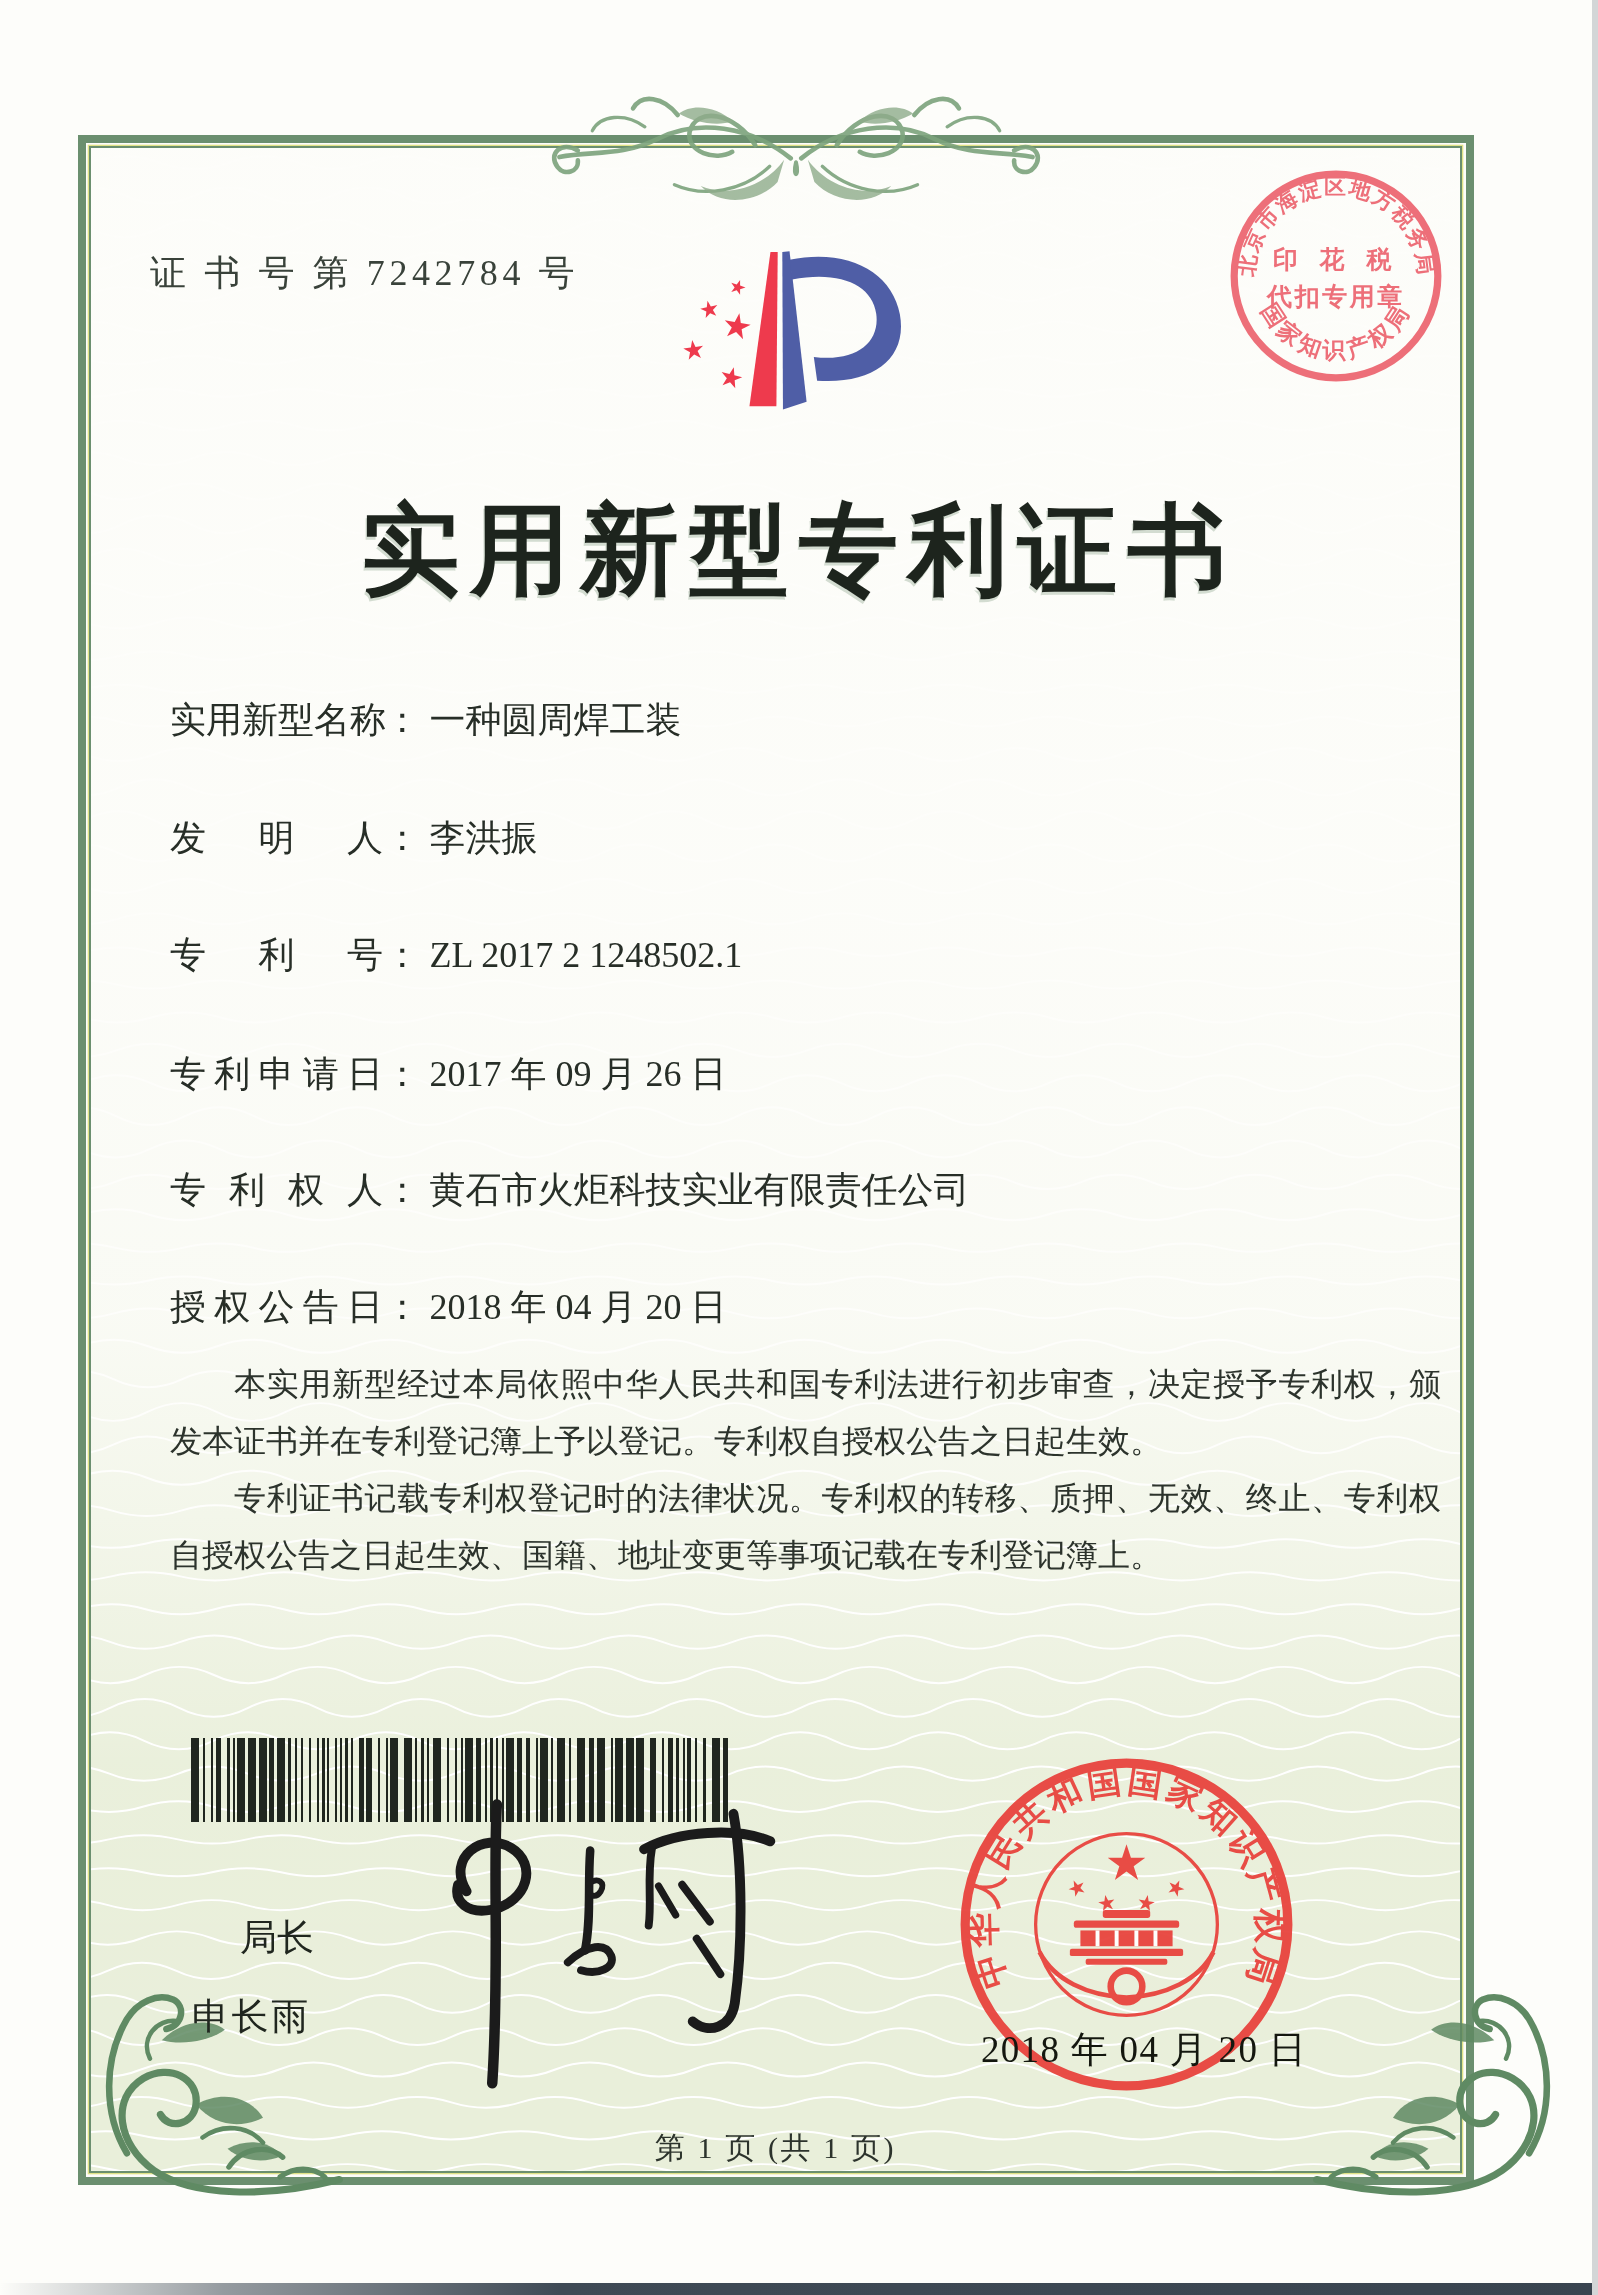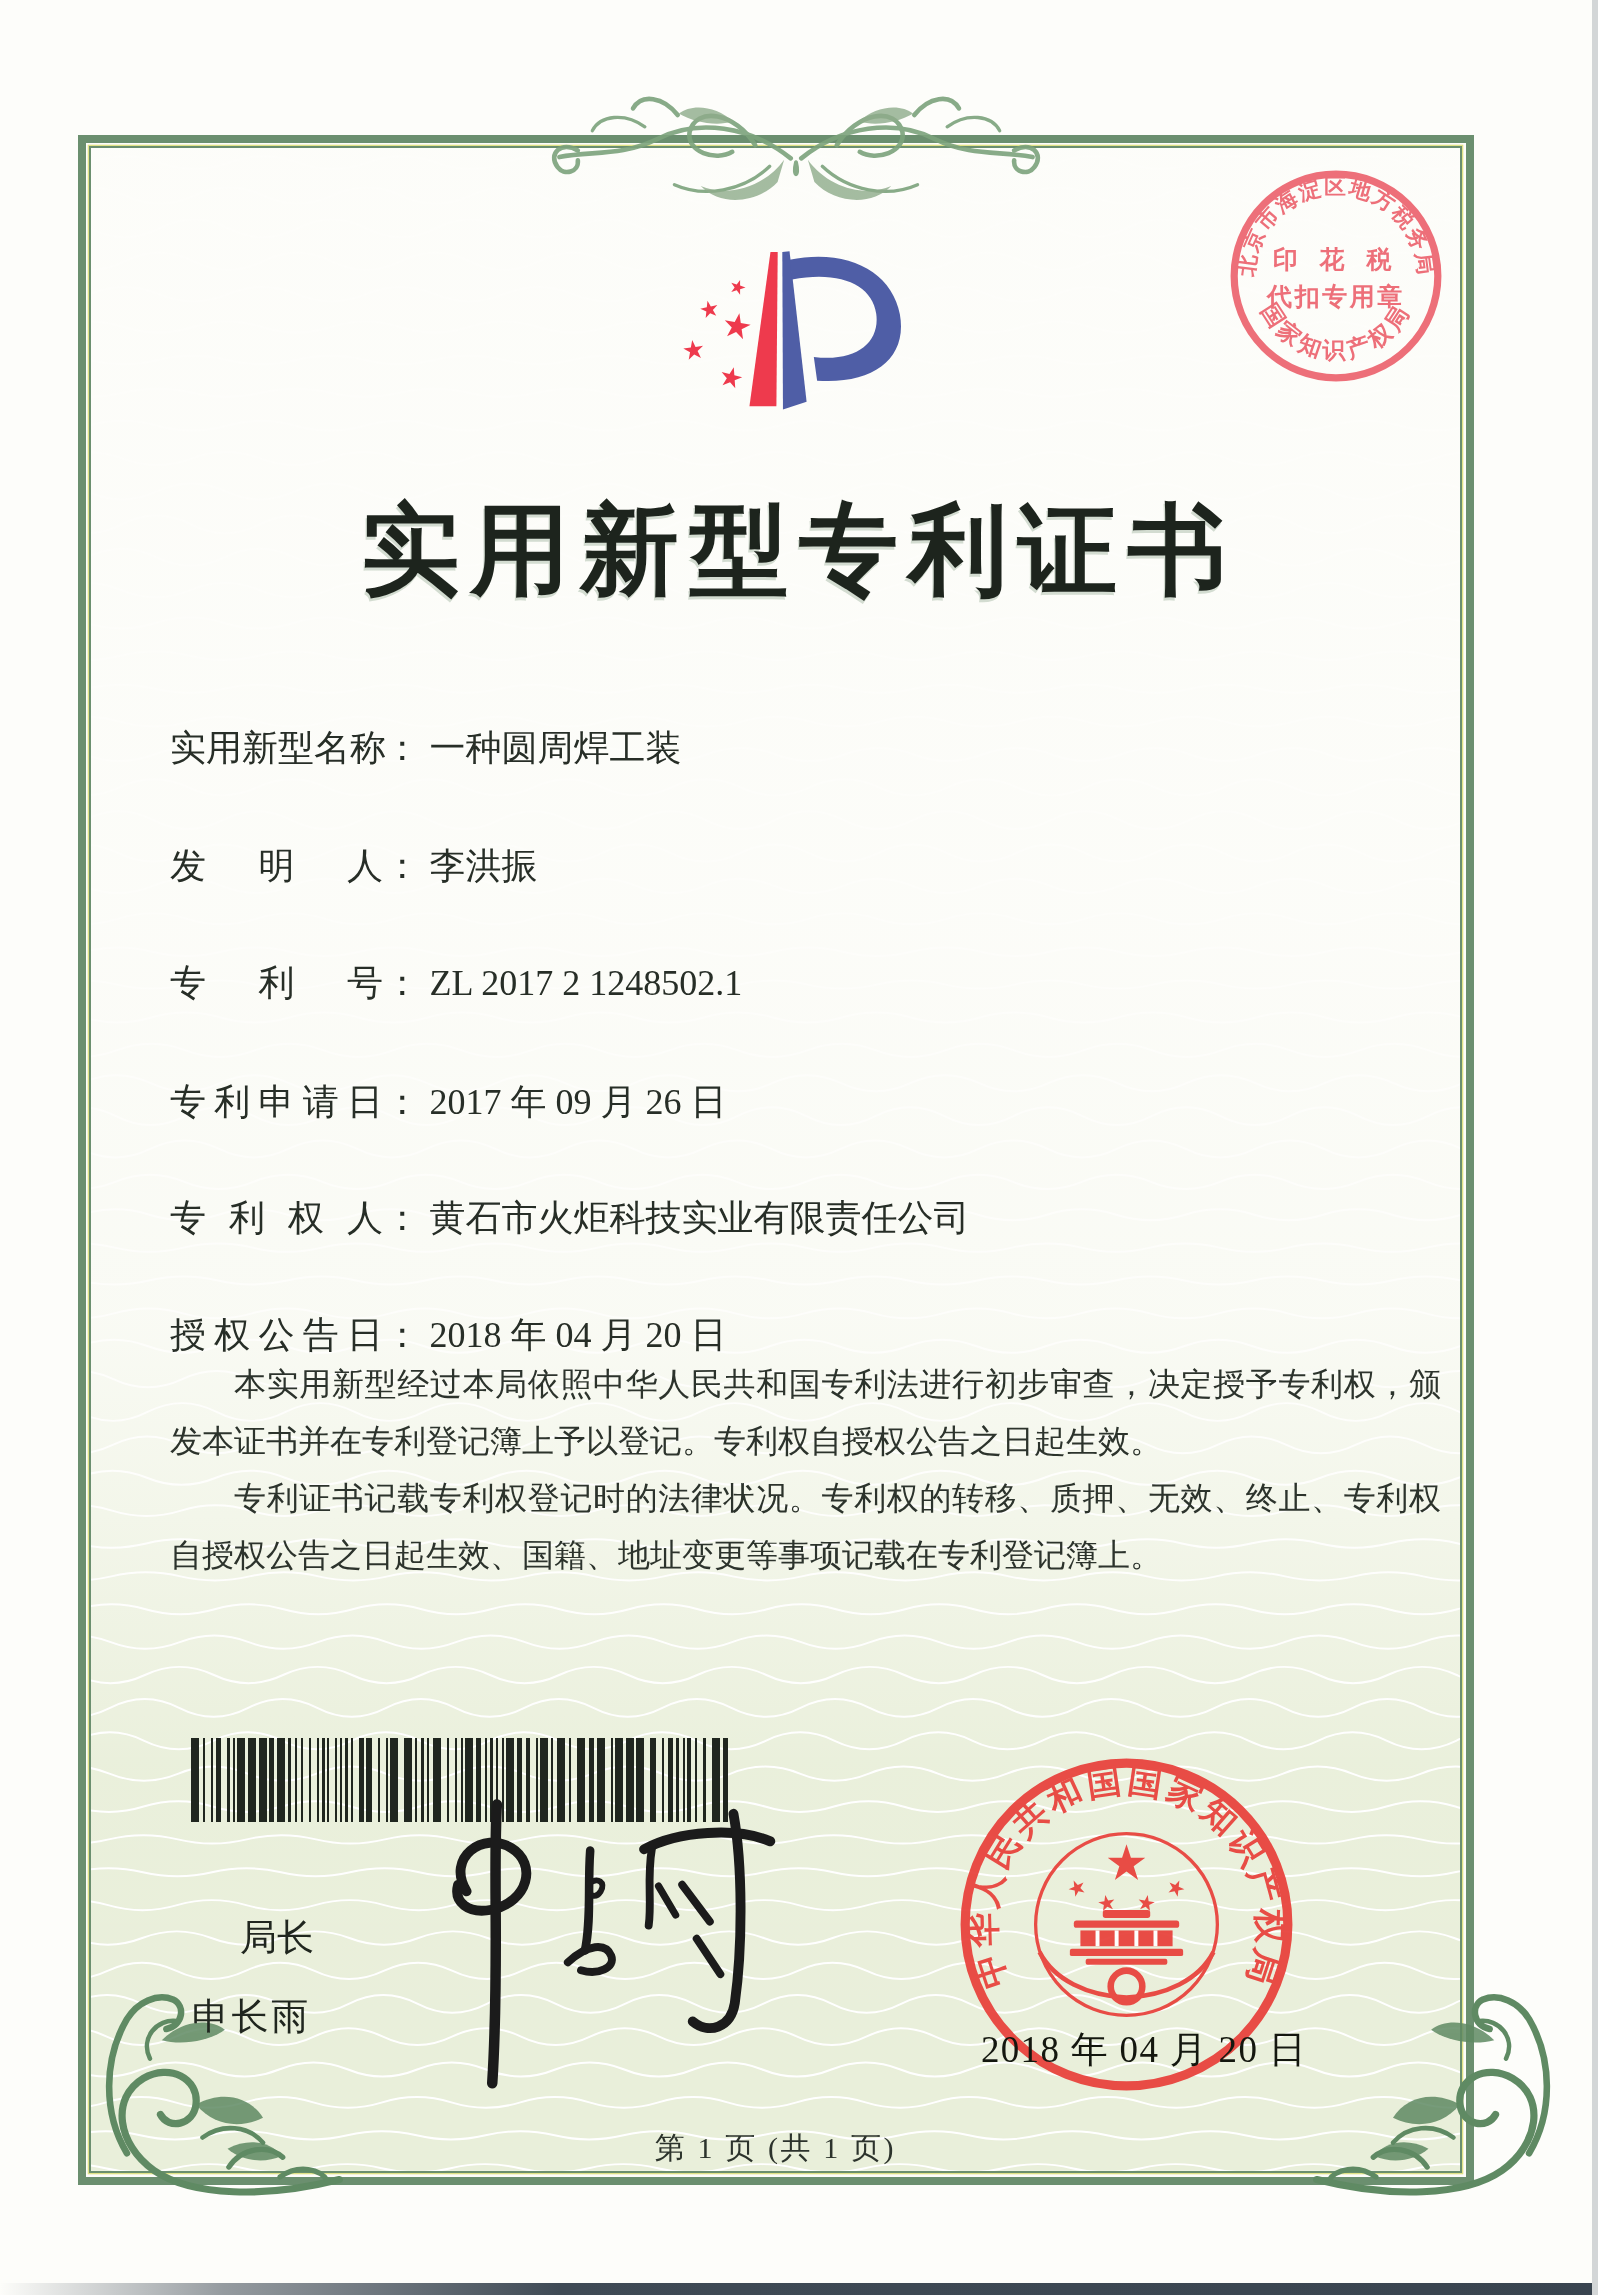--- a/index.html
+++ b/index.html
@@ -28,21 +28,21 @@
   .corner-br{position:absolute;left:1310px;top:1981px;z-index:4;transform:scaleX(-1);}
   
   .cert-no{position:absolute;left:150px;top:249px;font-size:36px;letter-spacing:4.6px;
     color:#39423a;z-index:5;}
   .logo{position:absolute;left:670px;top:245px;z-index:5;}
   .tax-stamp{position:absolute;left:1223px;top:163px;z-index:6;opacity:.93;}
   .title{position:absolute;left:0;top:485px;width:1598px;text-align:center;
     font-size:99px;font-weight:bold;letter-spacing:10.5px;color:#1d241d;
     text-shadow:-1.3px 2.6px 0 rgba(115,145,115,0.30);z-index:5;white-space:nowrap;}
   .fields{position:absolute;left:170px;top:0;z-index:5;}
-  .field{position:absolute;left:0;white-space:nowrap;font-size:36px;color:#272e27;margin-top:28px;}
+  .field{position:absolute;left:0;white-space:nowrap;font-size:36px;color:#272e27;}
   .field .lbl{display:inline-block;width:213px;text-align:justify;text-align-last:justify;
     vertical-align:top;}
   .field .colon{display:inline-block;margin:0 9.2px 0 1.3px;}
   .body-text{position:absolute;left:170px;top:1356px;width:1271px;z-index:5;
     font-size:32px;line-height:57px;text-align:justify;color:#2c332c;}
   .body-text p{margin:0;text-indent:64px;}
   .barcode{position:absolute;left:191px;top:1738px;width:546px;height:84px;
     display:flex;align-items:stretch;z-index:5;}
   .barcode div{background:#20261f;height:100%;}
   .director-label{position:absolute;left:192px;top:1913px;font-size:37px;z-index:5;color:#20261f;margin-left:48px;}
@@ -178,20 +178,21 @@
       <path d="M 330,298 c 28,-20 62,-12 72,6" stroke-width="8"></path>
       <path d="M 212,238 c 30,-22 70,-18 92,8" stroke-width="7"></path>
     </g>
     <g fill="#5f8a63" opacity="0.85">
       <path d="M 202,188 C 242,166 284,176 304,208 C 272,224 230,222 202,188 Z"></path>
       <path d="M 150,90 C 180,60 222,56 246,74 C 222,92 180,98 150,90 Z"></path>
       <path d="M 250,255 C 282,238 316,244 332,266 C 306,278 272,274 250,255 Z"></path>
     </g>
   </svg>
 
+  <div class="cert-no">证 书 号 第 7242784 号</div>
 
   <svg class="logo" width="243" height="201" viewBox="0 0 370 305">
     <defs>
       <path id="star" d="M0,-1 L0.2245,-0.309 0.951,-0.309 0.363,0.118 0.588,0.809 0,0.382 -0.588,0.809 -0.363,0.118 -0.951,-0.309 -0.2245,-0.309 Z"></path>
     </defs>
     <g fill="#ee3a4d">
       <path d="M 153,10 L 164,10 L 162,245 L 121,245 Z"></path>
       <use href="#star" transform="translate(103,64) scale(12) rotate(18)"></use>
       <use href="#star" transform="translate(60,98) scale(14) rotate(-12)"></use>
       <use href="#star" transform="translate(102,124) scale(21) rotate(10)"></use>

